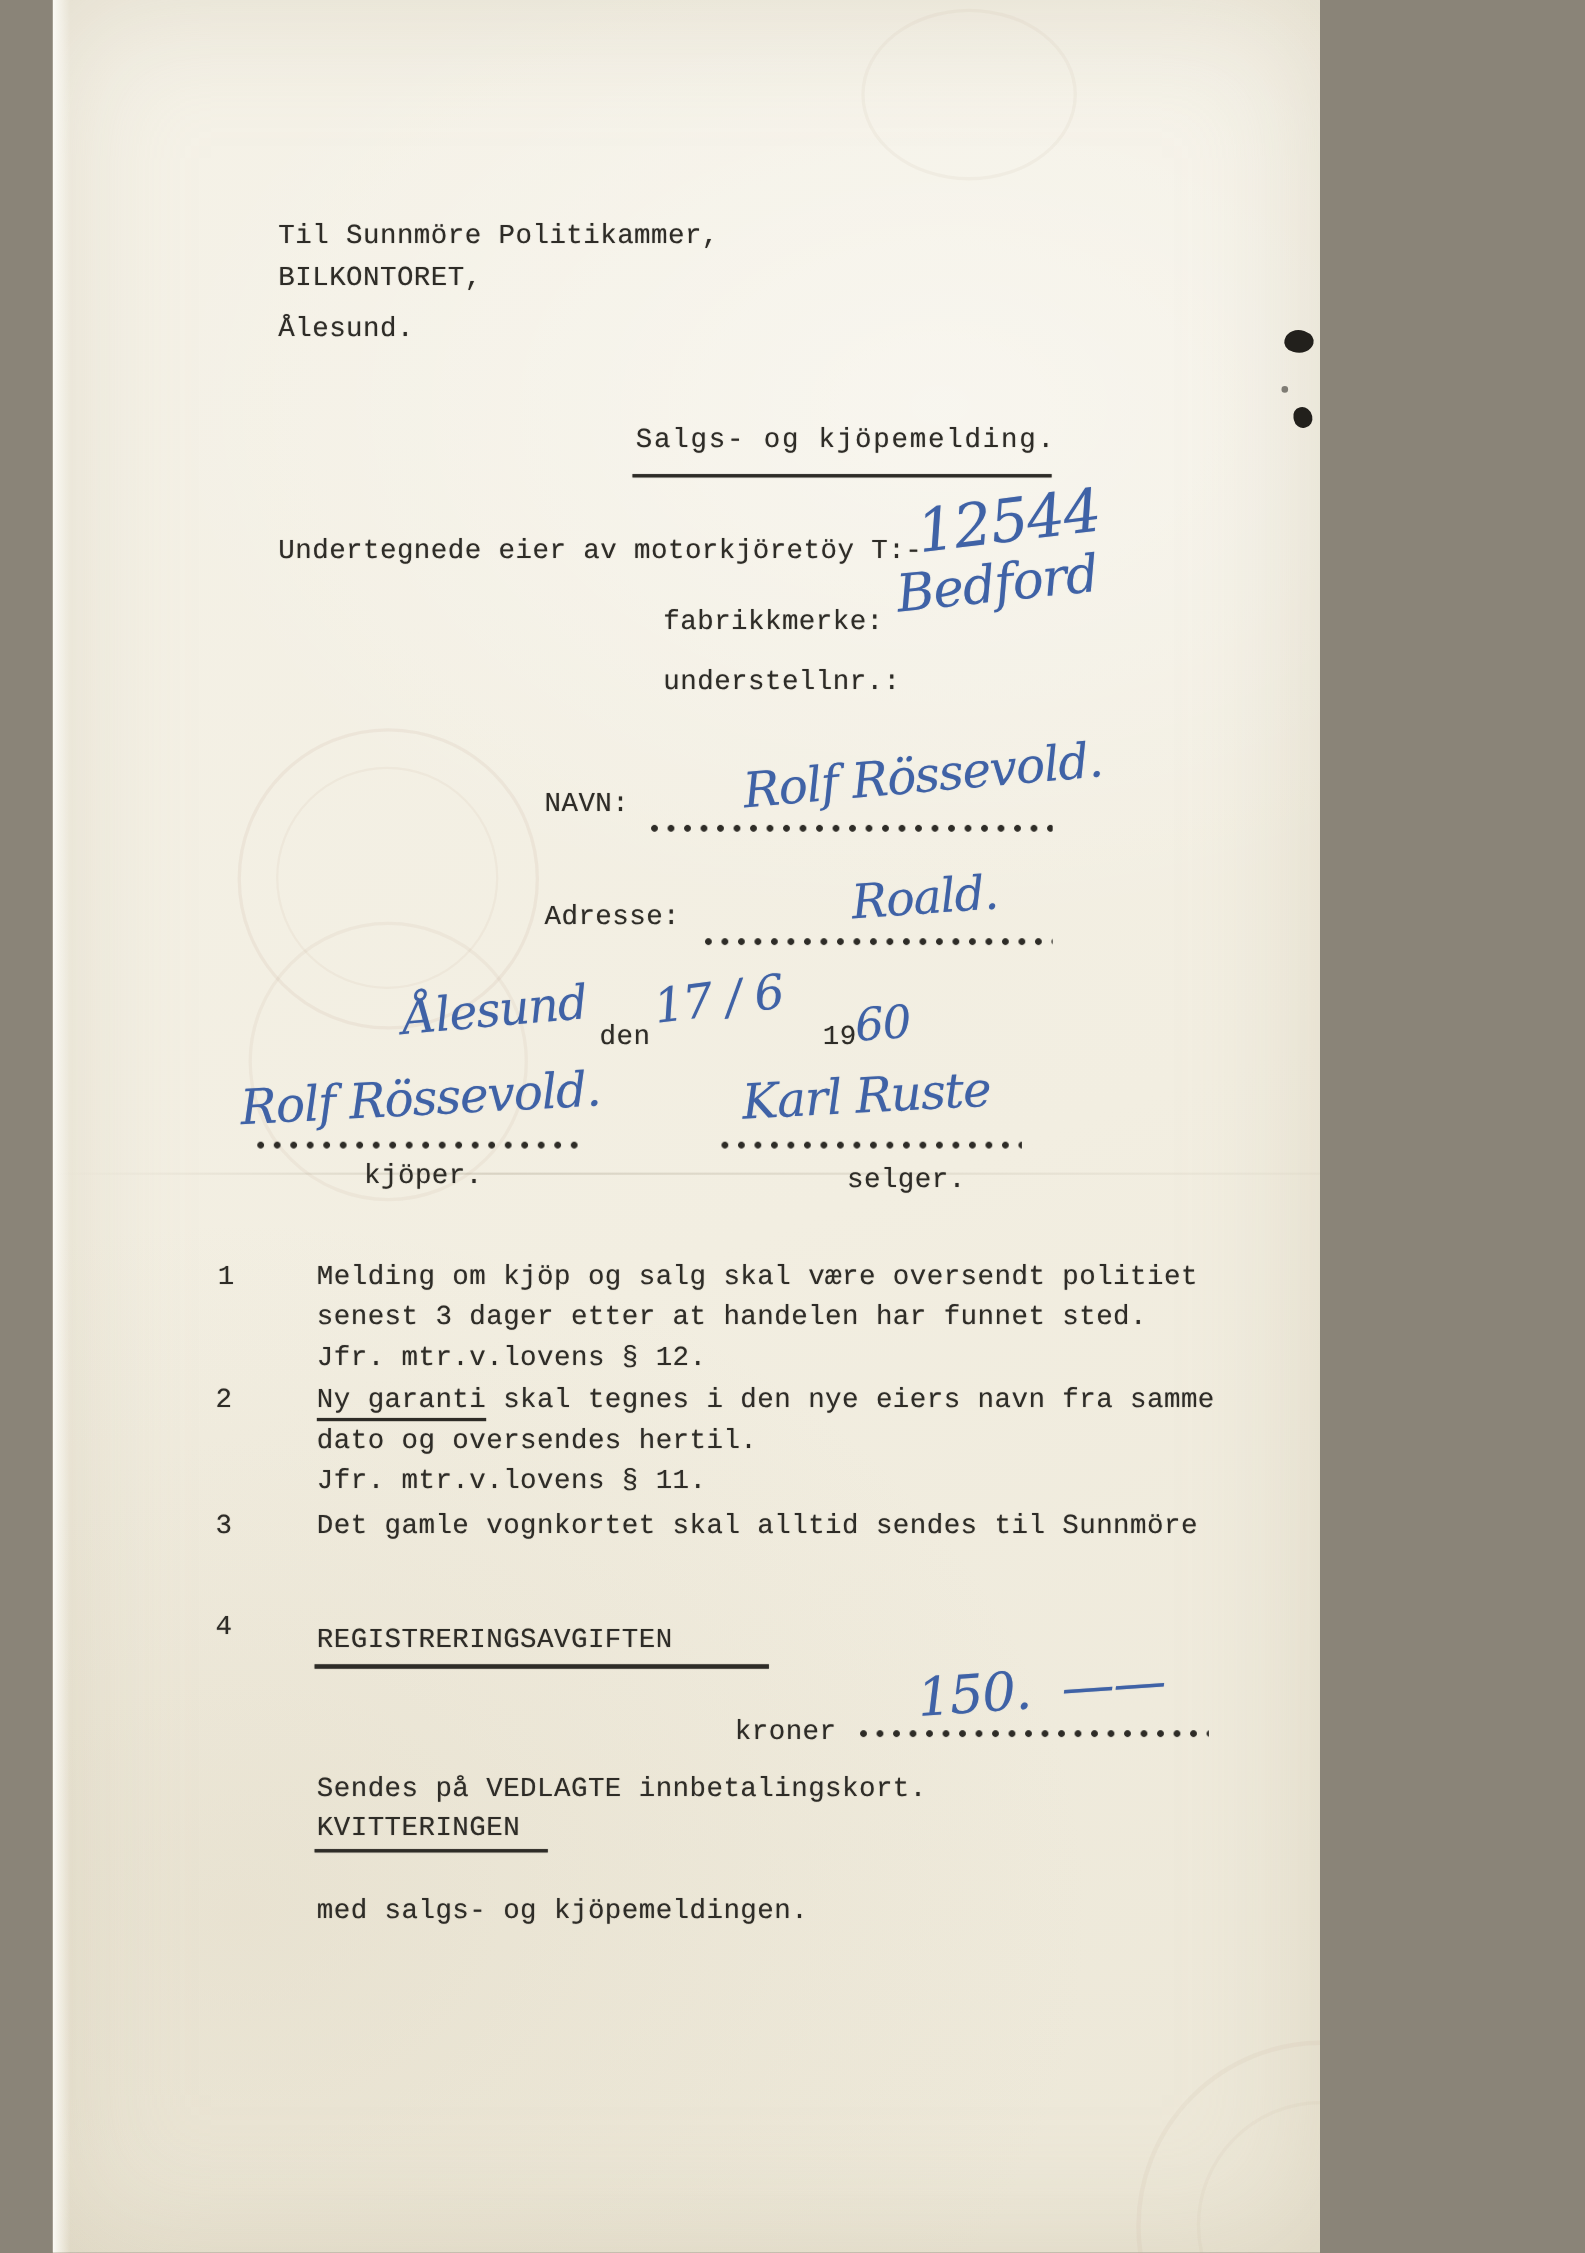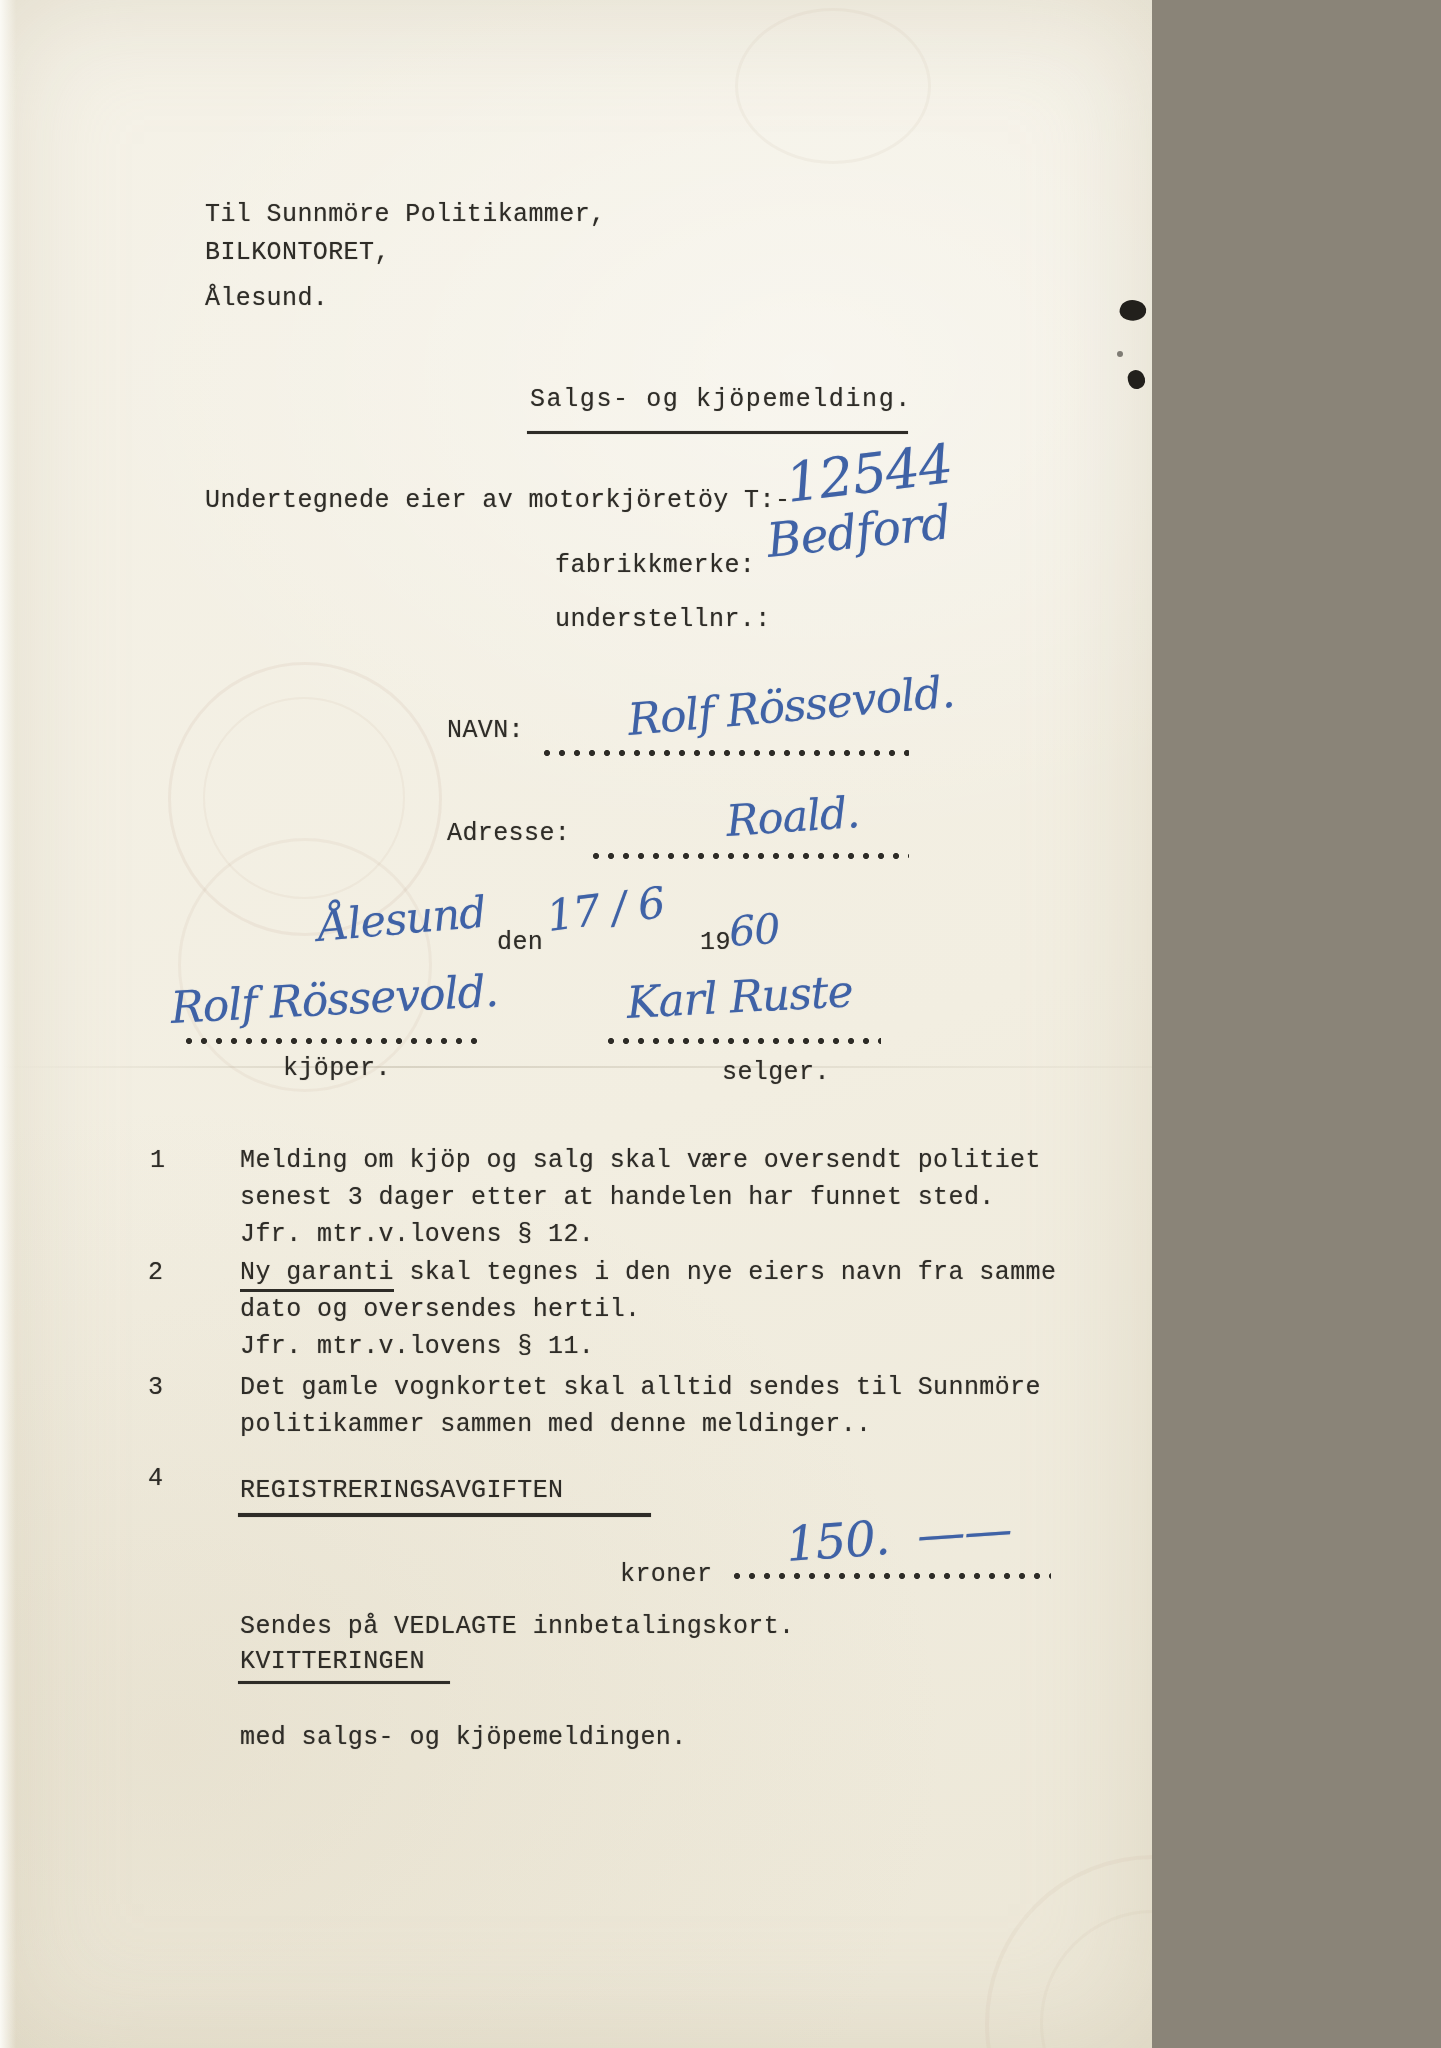--- a/index.html
+++ b/index.html
@@ -5,20 +5,21 @@
   html,body{margin:0;padding:0;background:#8a8478;}
   .page{
     position:relative;width:1152px;height:2048px;overflow:hidden;
     background:
       radial-gradient(1200px 800px at 70% 18%, rgba(255,255,255,0.38), transparent 60%),
       radial-gradient(1100px 900px at 15% 85%, rgba(213,203,178,0.28), transparent 70%),
       linear-gradient(160deg,#f5f2e8 0%,#f2eee1 55%,#ece7d7 100%);
     font-family:"Liberation Mono","DejaVu Sans Mono",monospace;
     color:#2e2c27;
     box-shadow:inset 0 0 120px rgba(190,178,150,0.35);
+    margin-left:48px;
   }
   .tw{position:absolute;font-size:25px;letter-spacing:.4px;white-space:pre;
       text-shadow:0 0 1px rgba(46,44,39,.45);}
   .tw-title{letter-spacing:1.6px;}
   .hw{position:absolute;font-family:"DejaVu Serif",serif;font-style:italic;
       color:#3f62a6;white-space:pre;letter-spacing:-1px;
       text-shadow:0 0 1px rgba(63,98,166,.4);transform-origin:left bottom;}
   .rule{position:absolute;background:#2e2c27;box-shadow:0 0 1px rgba(46,44,39,.5);}
   .dots{position:absolute;height:9px;background-repeat:repeat-x;
       background-image:radial-gradient(circle at 4px 4px,#2e2c27 2.7px,transparent 3.4px);
@@ -88,21 +89,20 @@
   <div class="tw" style="left:240px;top:1183px;">senest 3 dager etter at handelen har funnet sted.</div>
   <div class="tw" style="left:240px;top:1220px;">Jfr. mtr.v.lovens § 12.</div>
 
   <div class="tw" style="left:148px;top:1258px;">2</div>
   <div class="tw" style="left:240px;top:1258px;text-align:right;"><span class="u-inline">Ny garanti</span><span> skal tegnes i den nye eiers navn fra samme</span></div>
   <div class="tw" style="left:240px;top:1295px;">dato og oversendes hertil.</div>
   <div class="tw" style="left:240px;top:1332px;">Jfr. mtr.v.lovens § 11.</div>
 
   <div class="tw" style="left:148px;top:1373px;">3</div>
   <div class="tw" style="left:240px;top:1373px;">Det gamle vognkortet skal alltid sendes til Sunnmöre</div>
-  <div class="tw" style="left:240px;top:1410px;">politikammer sammen med denne meldinger..</div>
 
   <div class="tw" style="left:148px;top:1464px;">4</div>
   <div class="tw" style="left:240px;top:1476px;">REGISTRERINGSAVGIFTEN</div>
   <div class="rule" style="left:238px;top:1513px;width:413px;height:4px;"></div>
 
   <div class="tw" style="left:620px;top:1560px;">kroner</div>
   <div class="dots" style="left:733px;top:1572px;width:318px;"></div>
   <div class="hw" style="left:788px;top:1516px;font-size:48px;transform:rotate(-4deg);">150.  ——</div>
 
   <div class="tw" style="left:240px;top:1612px;">Sendes på VEDLAGTE innbetalingskort.</div>

